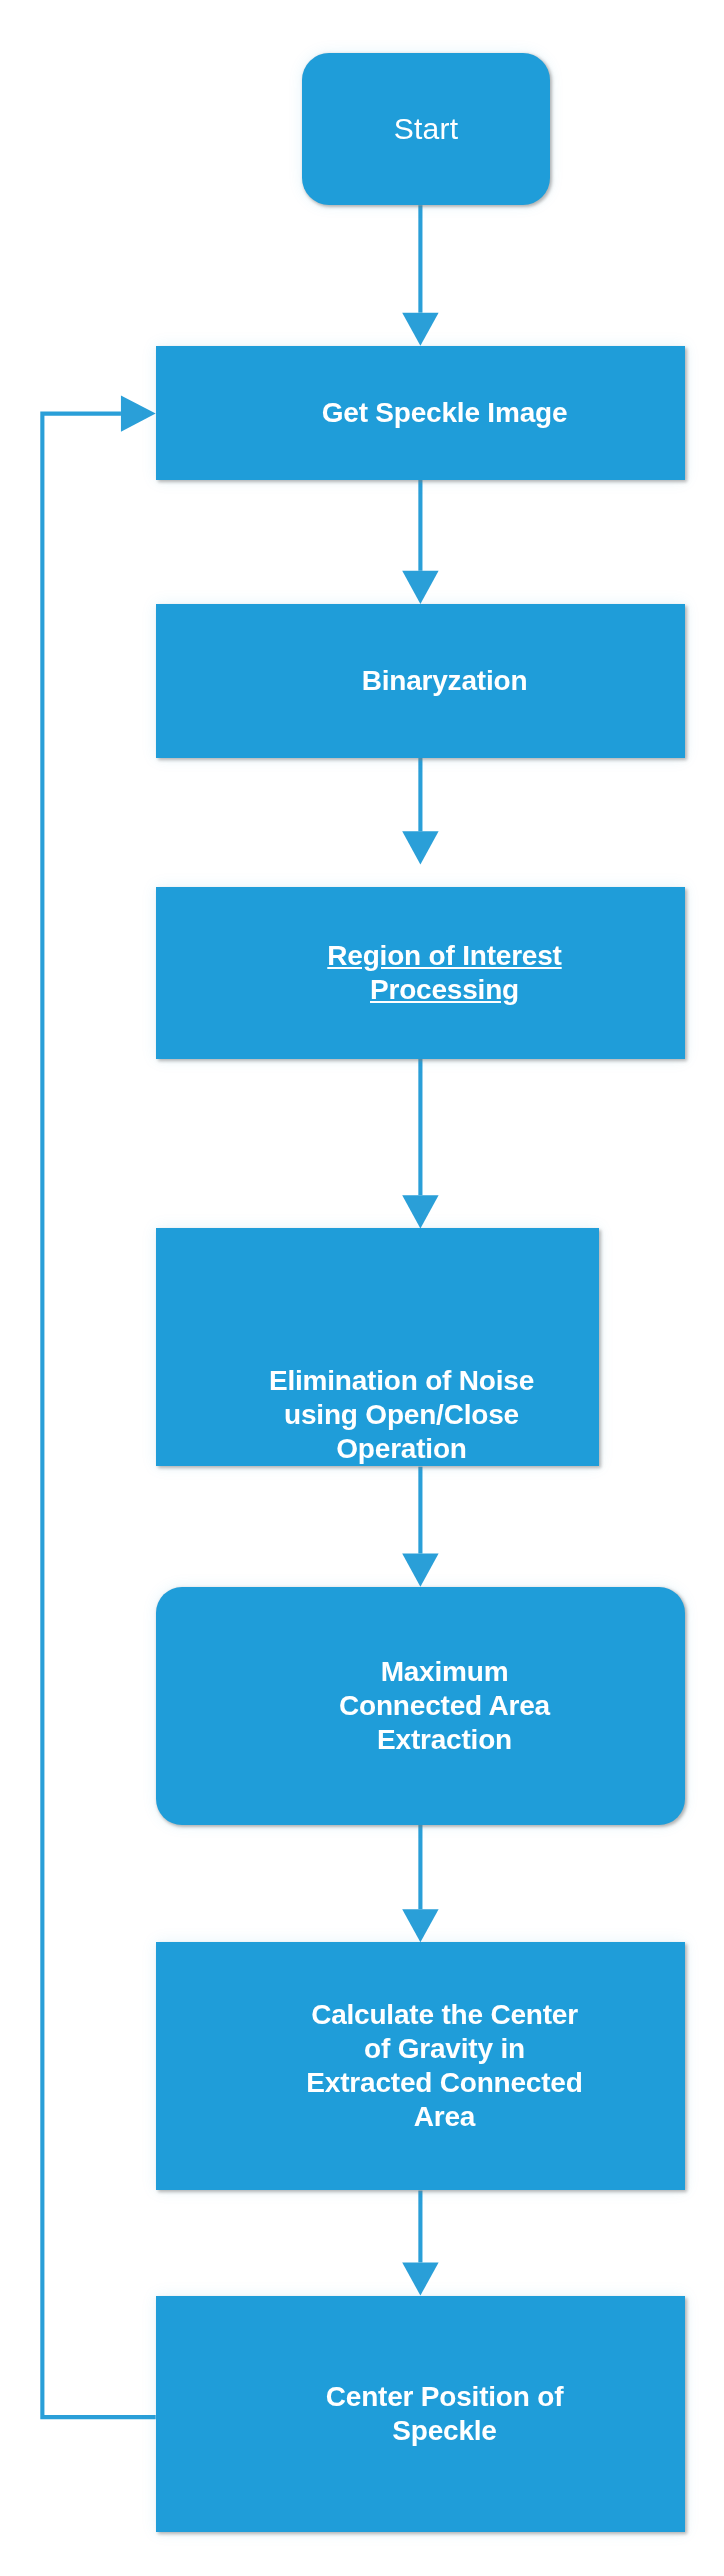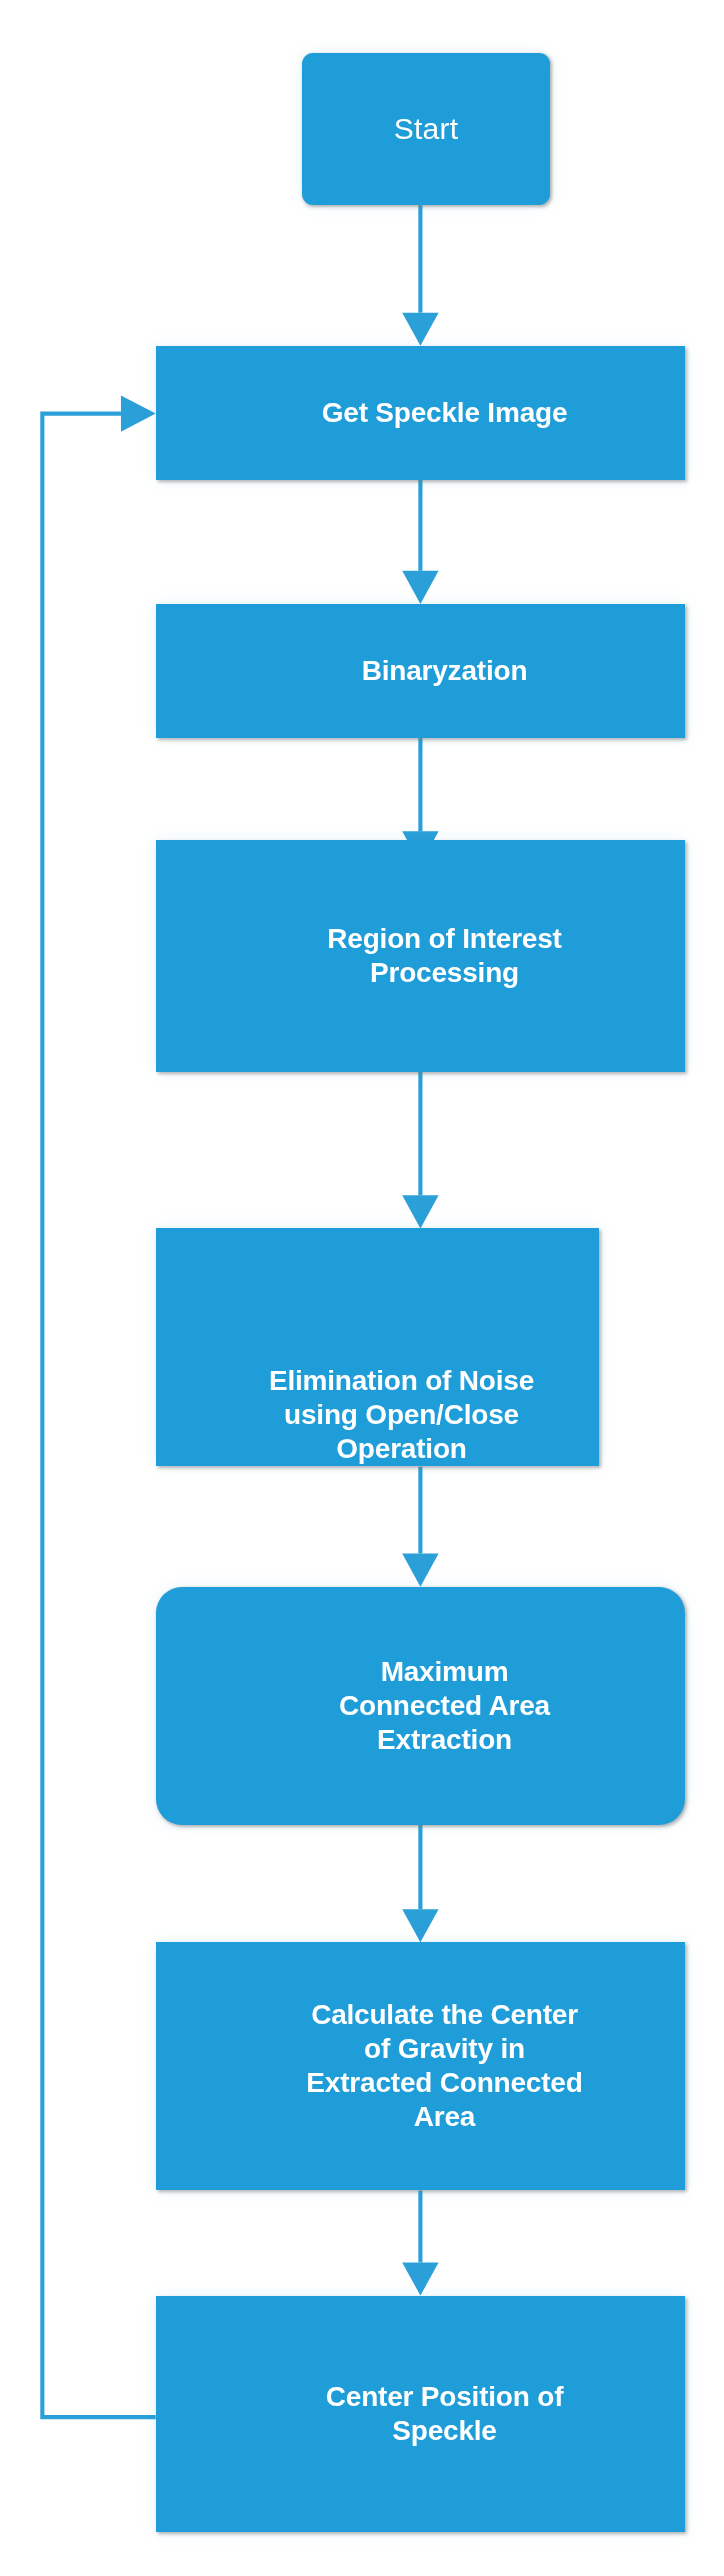--- a/index.html
+++ b/index.html
@@ -40,21 +40,21 @@
     z-index: 2;
   }
   .node .node-label {
     display: block;
     width: 100%;
     padding: 0 8.3px;
     box-sizing: border-box;
     white-space: pre-line;
   }
   .node-terminator {
-    border-radius: 11px;
+    border-radius: 27px;
     font-weight: 400;
   }
   .node-terminator .node-label {
     font-size: 30px;
     line-height: 1.15;
     letter-spacing: 0.2px;
   }
   .node-process {
     border-radius: 0;
     font-weight: 700;
@@ -118,25 +118,25 @@
   </svg>
 
   <div class="node node-terminator" style="left:302px; top:53px; width:248px; height:152px;">
     <span class="node-label">Start</span>
   </div>
 
   <div class="node node-process" style="left:156px; top:346px; width:529px; height:134px;">
     <span class="node-label">Get Speckle Image</span>
   </div>
 
-  <div class="node node-process" style="left:156px; top:604px; width:529px; height:134px;">
+  <div class="node node-process" style="left:156px; top:604px; width:529px; height:154px;">
     <span class="node-label">Binaryzation</span>
   </div>
 
-  <div class="node node-process" style="left:156px; top:840px; width:529px; height:232px;">
+  <div class="node node-process" style="left:156px; top:887px; width:529px; height:172px;text-decoration:underline;">
     <span class="node-label">Region of Interest
 Processing</span>
   </div>
 
   <div class="node node-process" style="left:156px; top:1228px; width:443px; height:238px;align-items:flex-end;">
     <span class="node-label">Elimination of Noise
 using Open/Close
 Operation</span>
   </div>
 

